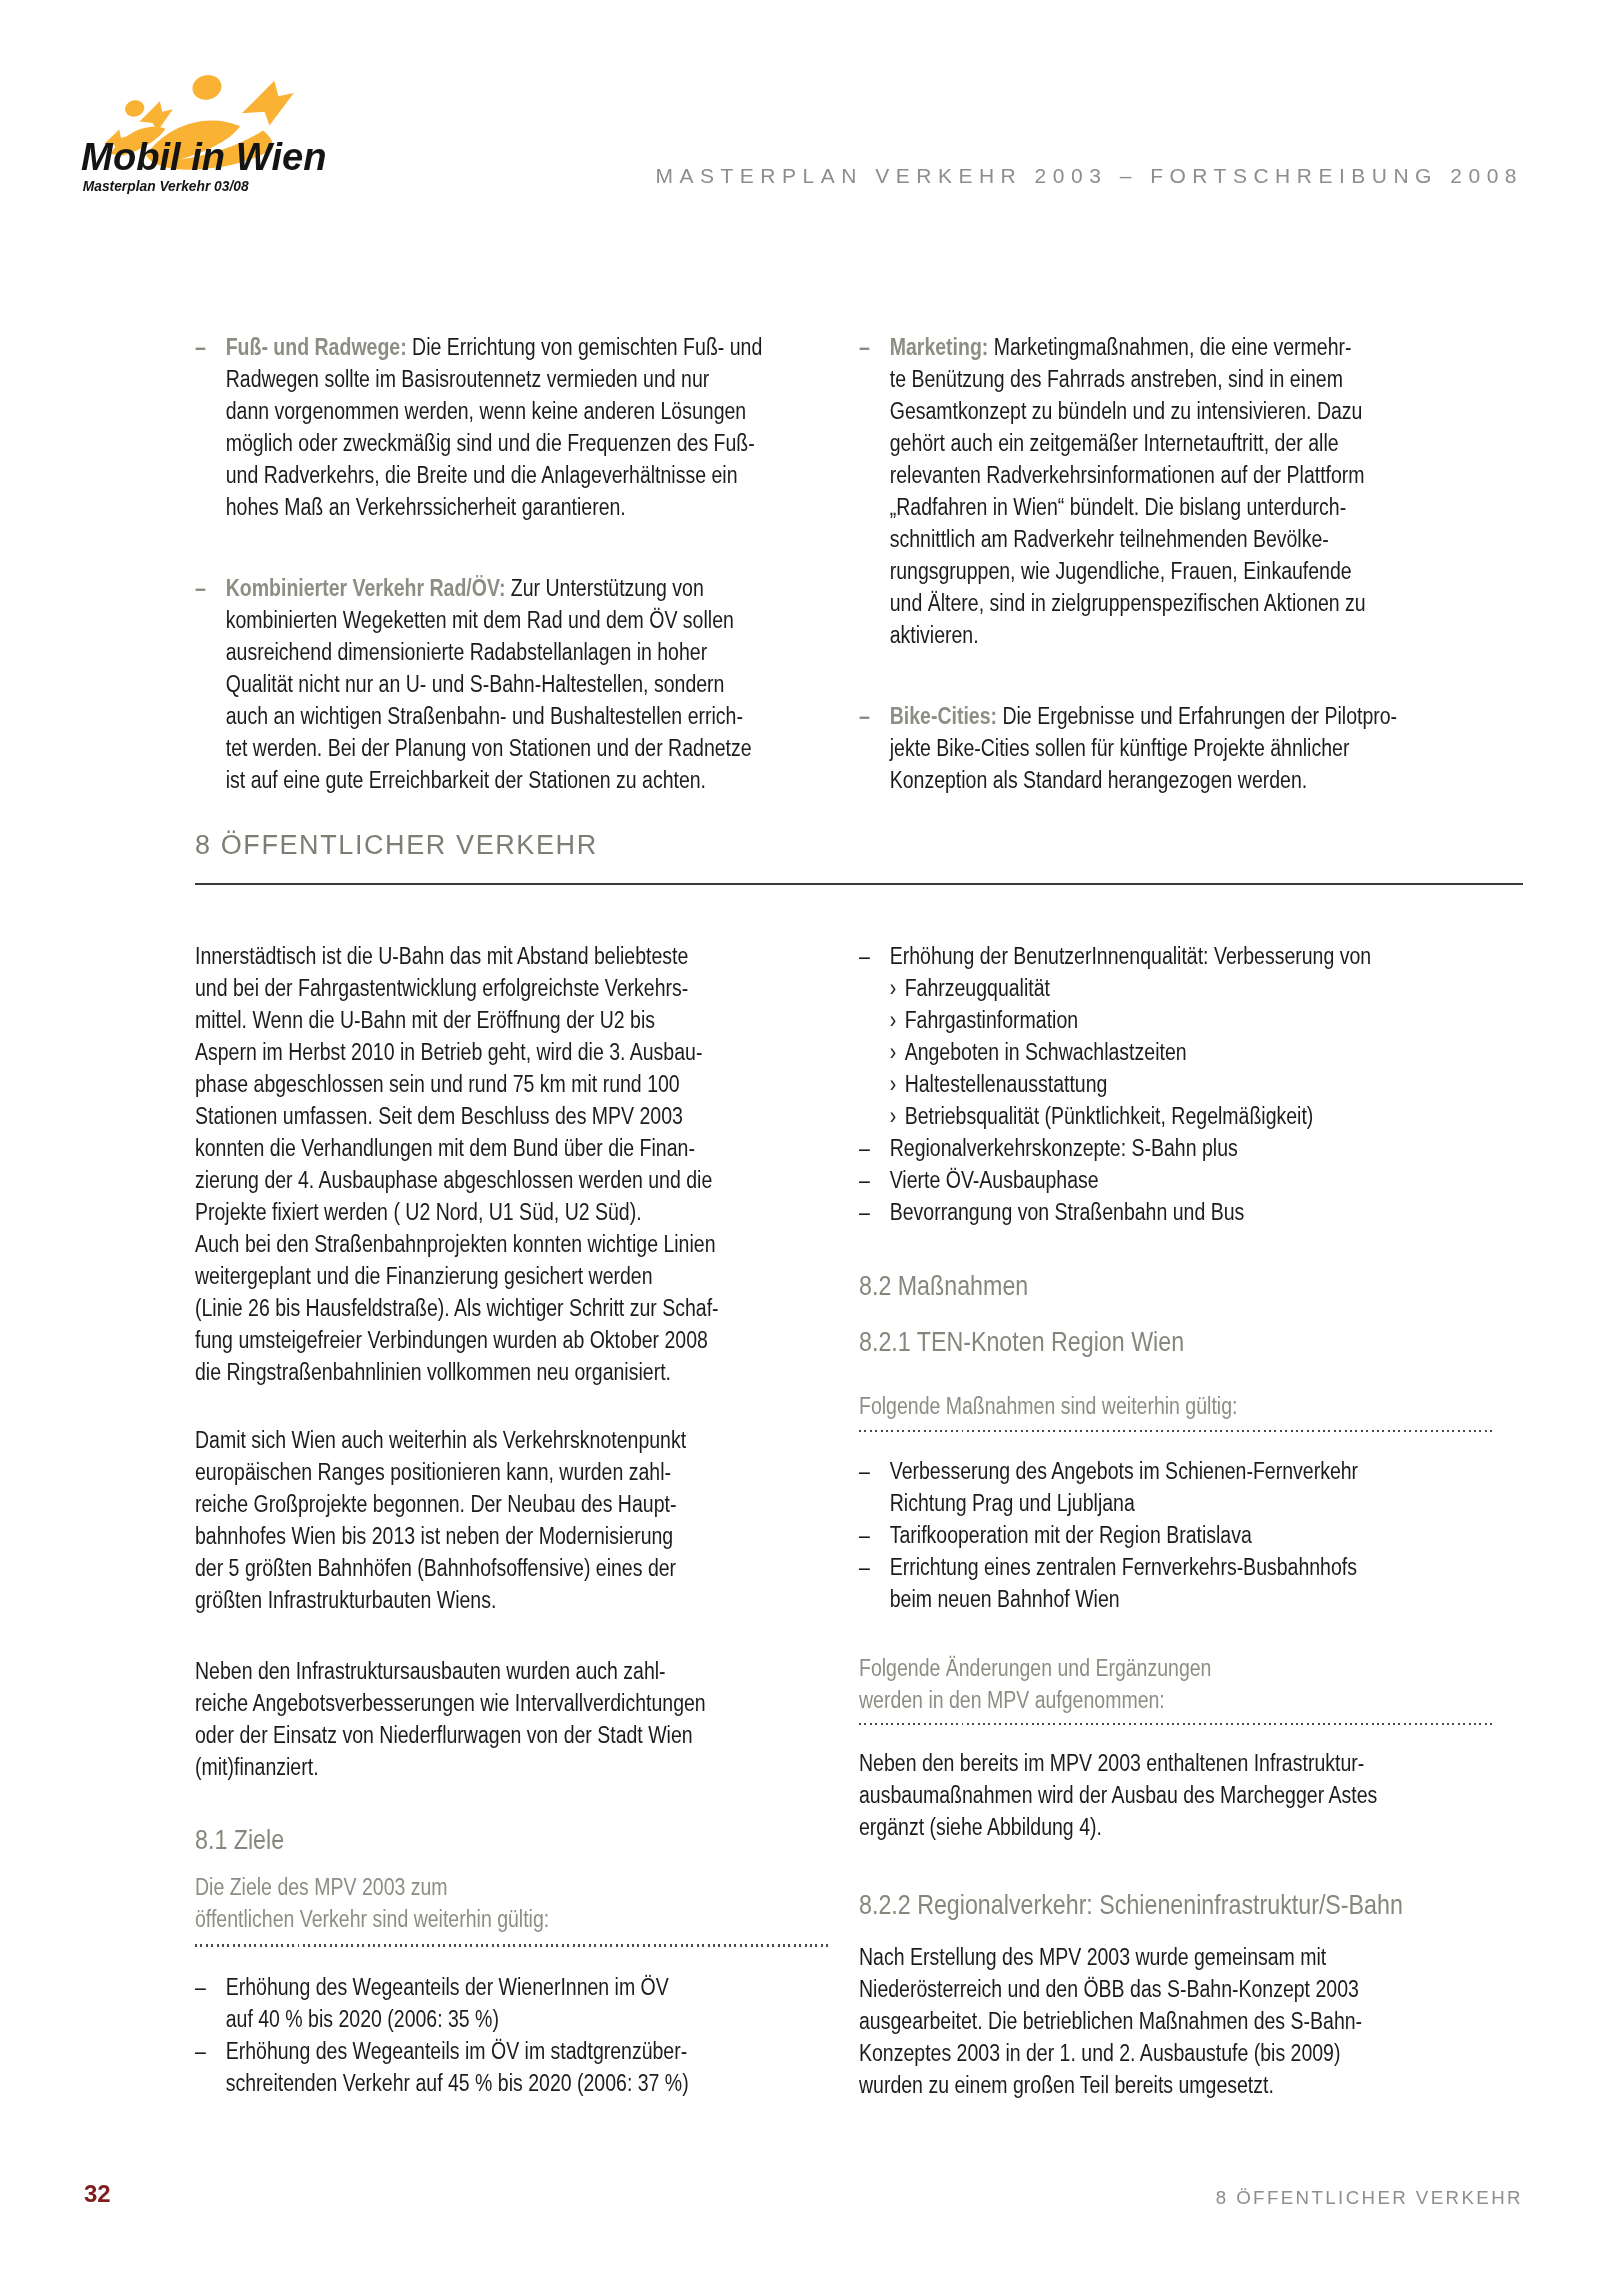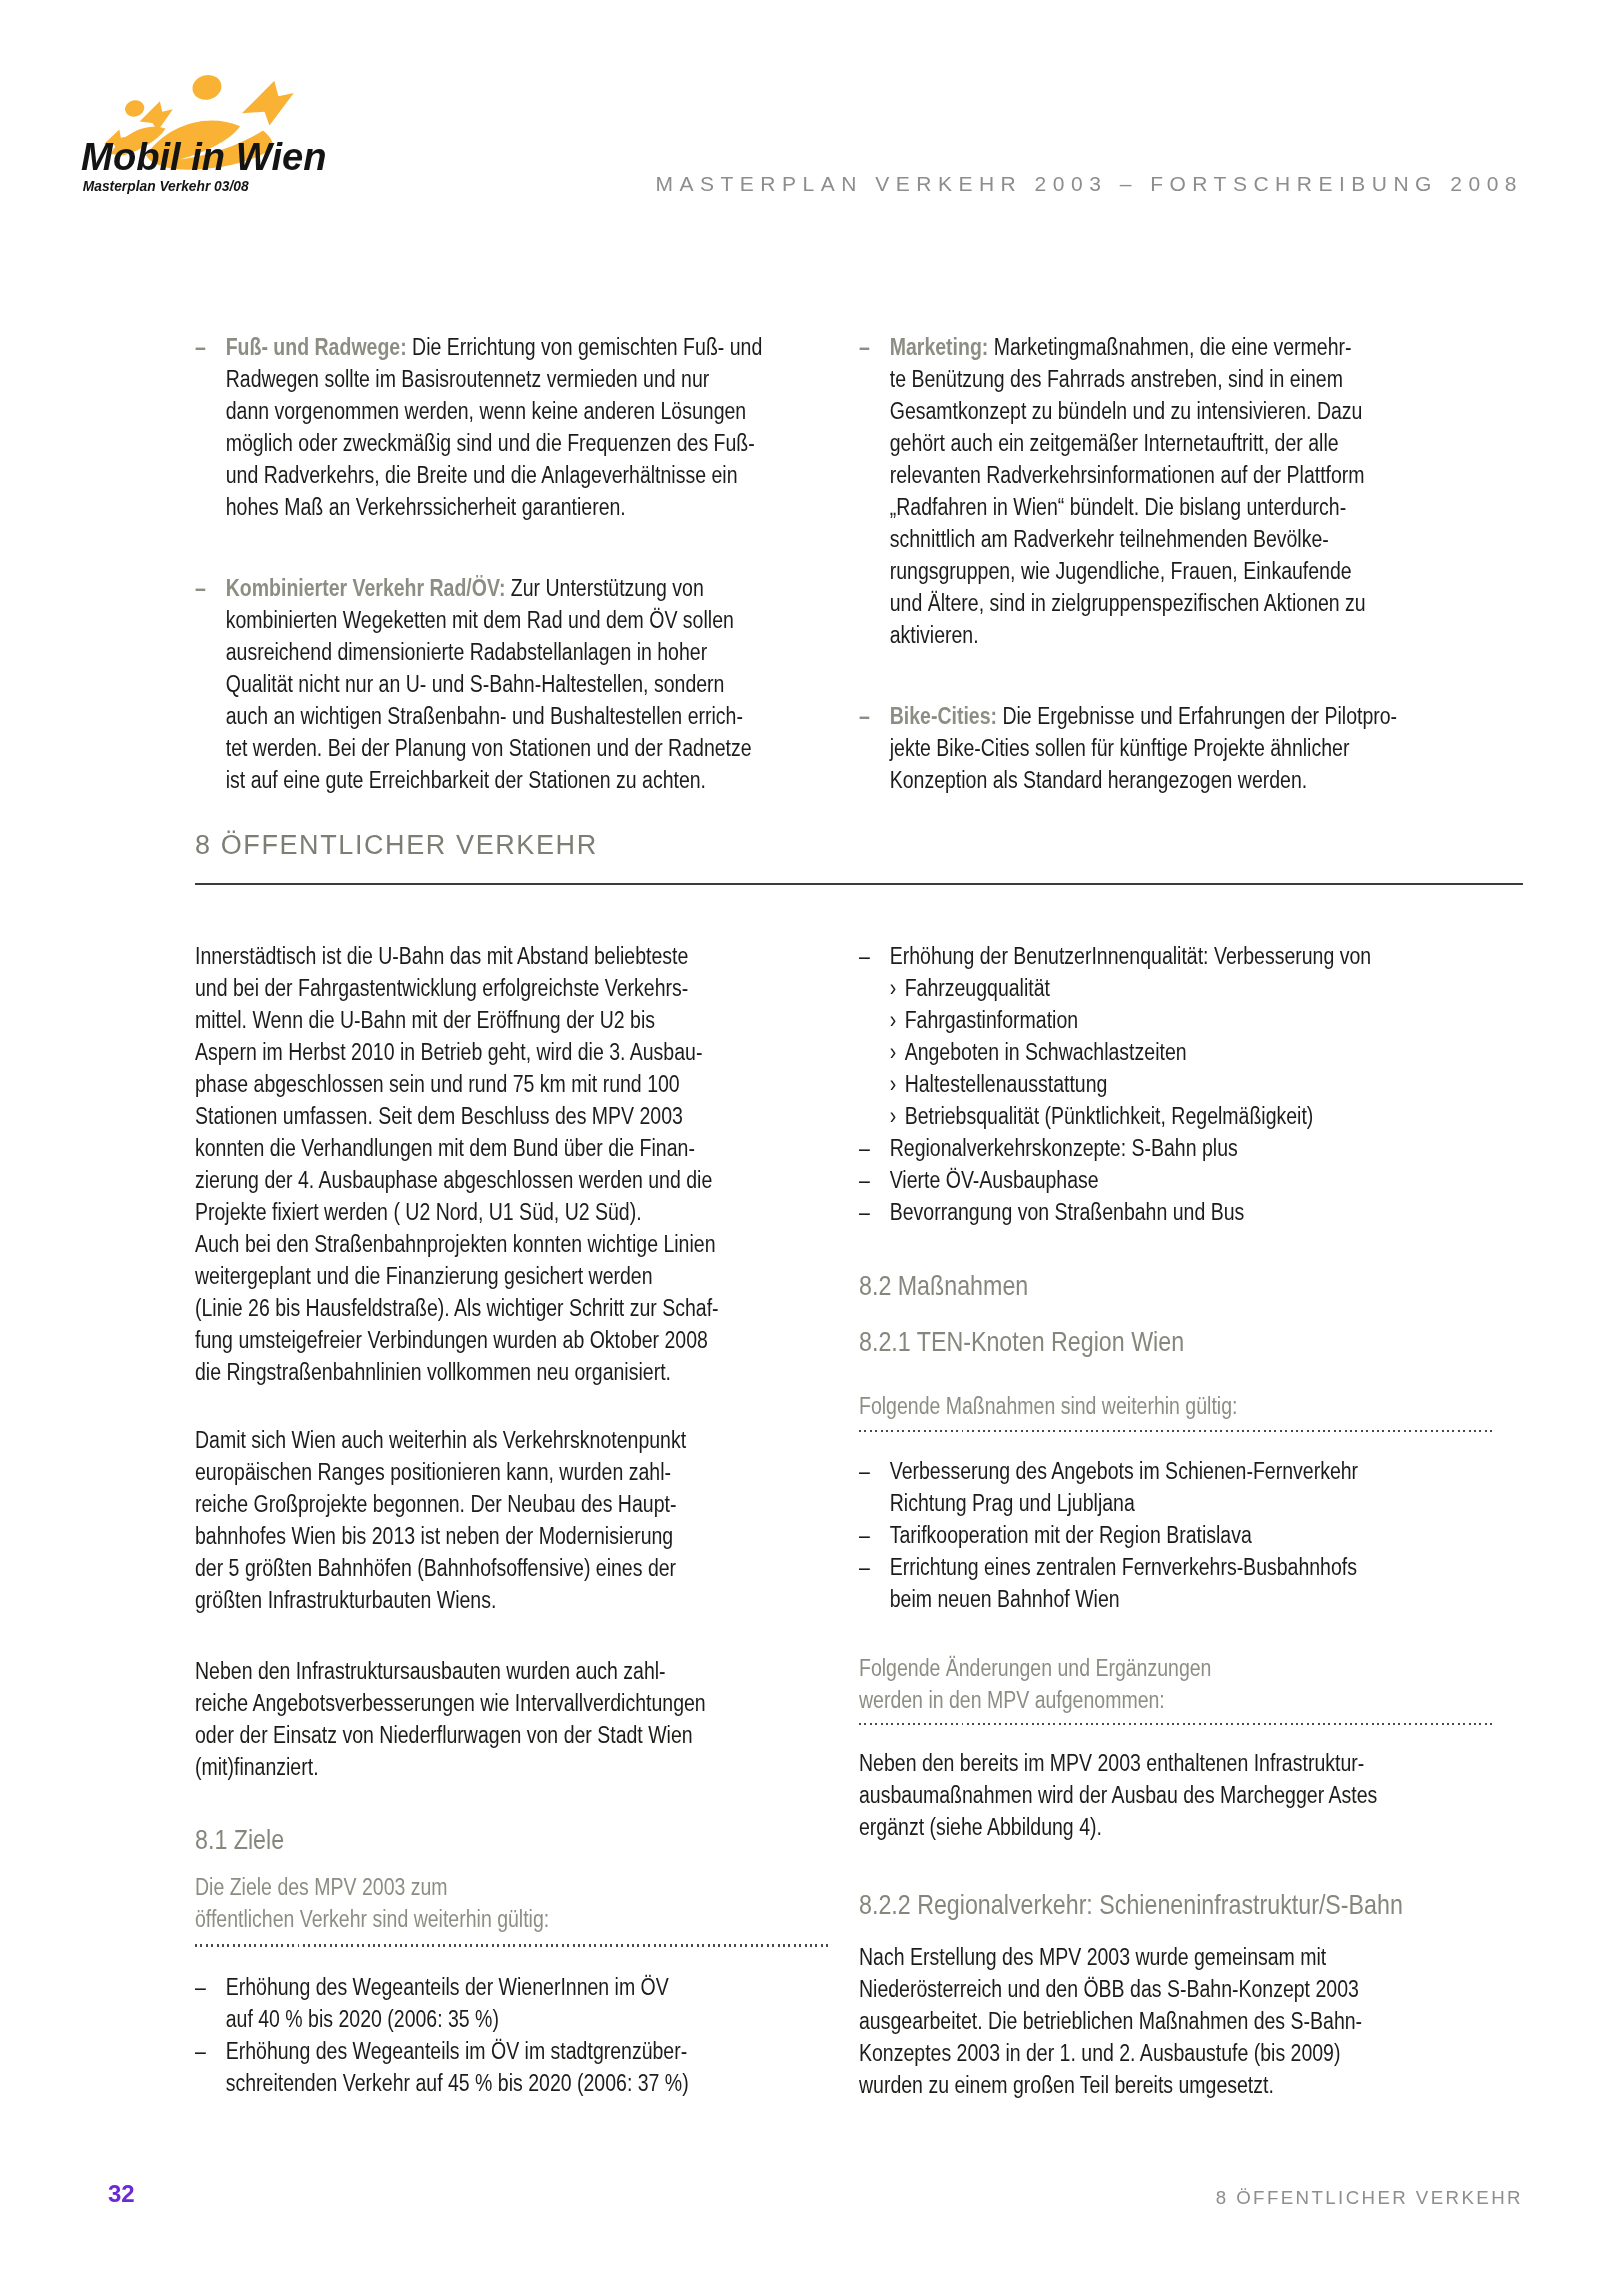--- a/index.html
+++ b/index.html
@@ -8,21 +8,21 @@
     width:1623px;height:2295px;
     background:#ffffff;
     font-family:"Liberation Sans",sans-serif;
     color:#1c1c1a;
     overflow:hidden;
     padding-left:36px;
   }
   
   .logo{position:absolute;left:81px;top:63px;width:260px;height:138px;}
   .header-title{
-    position:absolute;right:136px;top:172px;
+    position:absolute;right:136px;top:164px;
     font-size:21px;letter-spacing:6.5px;color:#8d8d8d;font-weight:400;
     white-space:nowrap;
   }
   
   .col{
     position:absolute;width:763px;
     transform:scaleX(0.83);transform-origin:left top;
     font-size:23.5px;line-height:32px;
   }
   .col-left{left:195px;}
@@ -70,21 +70,21 @@
   .h-ten{margin-top:24px;}
   .ten-intro{margin-top:32px;}
   .ten-dotted{margin-top:8px;margin-bottom:23px;}
   .changes-intro{margin-top:37px;}
   .changes-dotted{margin-top:6.5px;margin-bottom:22px;}
   .h-regional{margin-top:46px;}
   .regional-text{margin-top:20px;}
   
   .footer-left{
     position:absolute;left:84px;top:2180px;
-    font-size:24px;font-weight:bold;color:#6d28d9;margin-left:24px;
+    font-size:24px;font-weight:bold;color:#7f1d1d;
   }
   .footer-right{
     position:absolute;right:136px;top:2187px;
     font-size:18.7px;letter-spacing:2.4px;color:#8e8e8e;white-space:nowrap;
   }
 </style>
 </head>
 <body>
 
 <div class="page">

